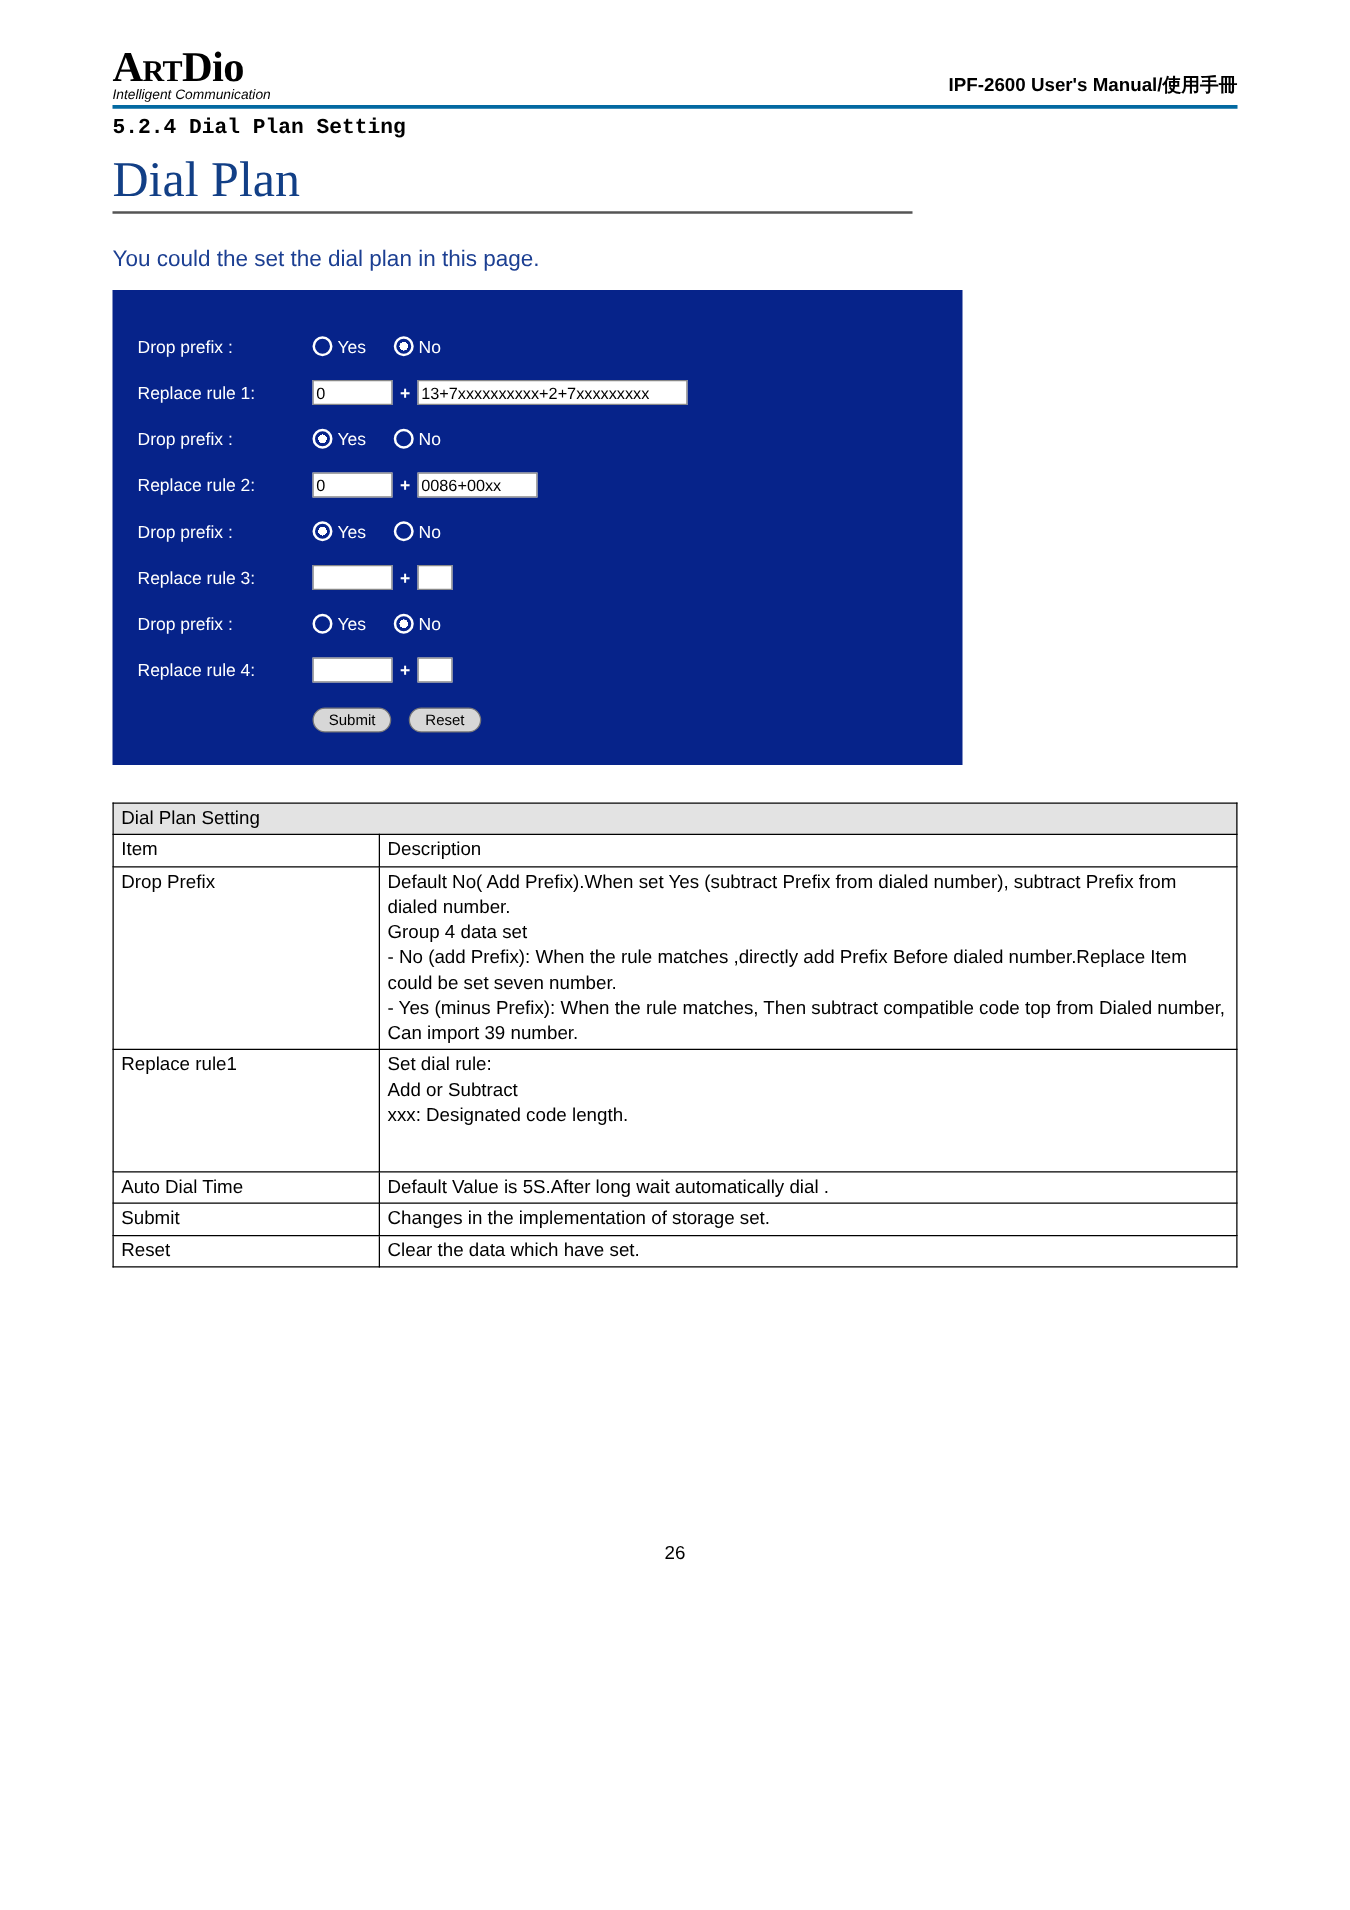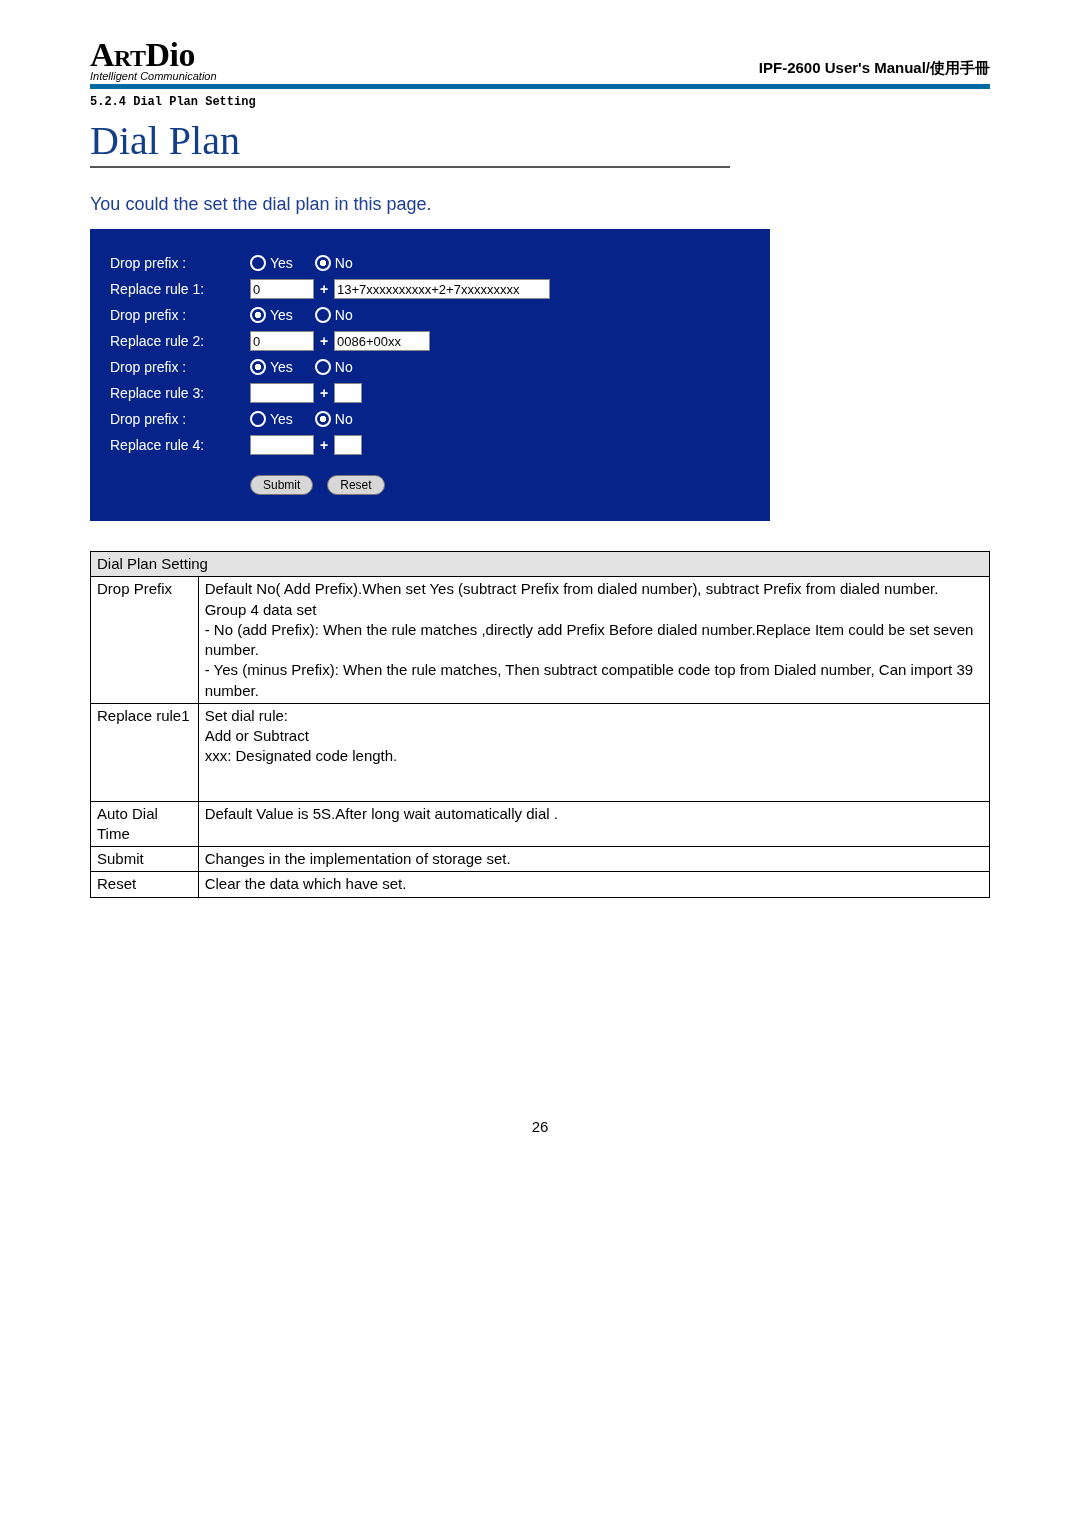--- a/index.html
+++ b/index.html
@@ -9,21 +9,21 @@
   color:#000;
   width:1080px;
 }
 .page{
   padding:36px 90px 40px 90px;
 }
 .header{
   display:flex;
   justify-content:space-between;
   align-items:flex-end;
-  border-bottom:5px solid #0369a1;
+  border-bottom:3px solid #0369a1;
   padding-bottom:2px;
 }
 .brand-art{
   font-family:"Times New Roman",serif;
   font-size:34px;
   font-weight:700;
   letter-spacing:-0.5px;
 }
 .brand-art .caps{font-variant:small-caps;}
 .tagline{
@@ -33,21 +33,21 @@
   letter-spacing:0;
 }
 .rgt{
   font-size:15px;
   font-weight:700;
   padding-bottom:4px;
 }
 .mono{font-family:"SimSun","NSimSun","Courier New",monospace;}
 .sec-title{
   font-family:"SimSun","NSimSun","Courier New",monospace;
-  font-size:12px;
+  font-size:17px;
   font-weight:700;
   margin-top:6px;
 }
 .dial-title{
   font-family:Liberation Serif, serif;
   font-size:40px;
   color:#123f86;
   margin:8px 0 2px 0;
 }
 .tline{
@@ -64,21 +64,21 @@
 .form{
   width:640px;
   background:#06238a;
   color:#fff;
   padding:18px 20px 26px 20px;
   font-size:14px;
 }
 .frow{
   display:flex;
   align-items:center;
-  margin:8px 0;
+  margin:19px 0;
 }
 .flbl{width:140px;}
 .radio{
   display:inline-block;
   width:12px;height:12px;
   border-radius:50%;
   border:2px solid #fff;
   background:#06238a;
   margin-right:4px;
   vertical-align:middle;
@@ -217,20 +217,24 @@
       <span class="btn">Reset</span>
     </div>
   </div>
 
   <table class="tbl">
     <tbody>
         <tr class="shade">
           <td class="col1" colspan="2">Dial Plan Setting</td>
         </tr>
     <tr>
+      <td class="col1">Item</td>
+      <td>Description</td>
+    </tr>
+    <tr>
       <td>Drop Prefix</td>
       <td style="white-space:pre-line;">Default No( Add Prefix).When set Yes (subtract Prefix from dialed number), subtract Prefix from dialed number.
 Group 4 data set
 - No (add Prefix): When the rule matches ,directly add Prefix Before dialed number.Replace Item could be set seven number.
 - Yes (minus Prefix): When the rule matches, Then subtract compatible code top from Dialed number, Can import 39 number.</td>
     </tr>
     <tr>
       <td>Replace rule1</td>
       <td style="white-space:pre-line;padding-bottom:34px;">Set dial rule:
 Add or Subtract

